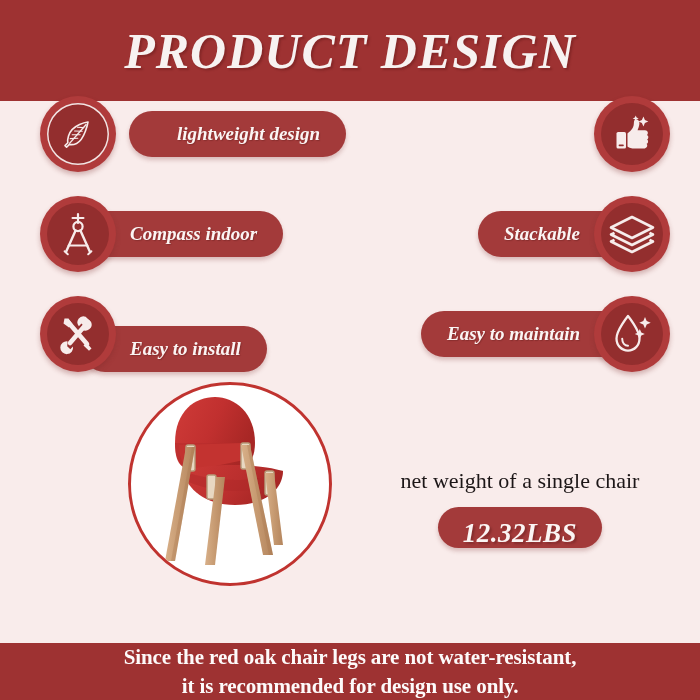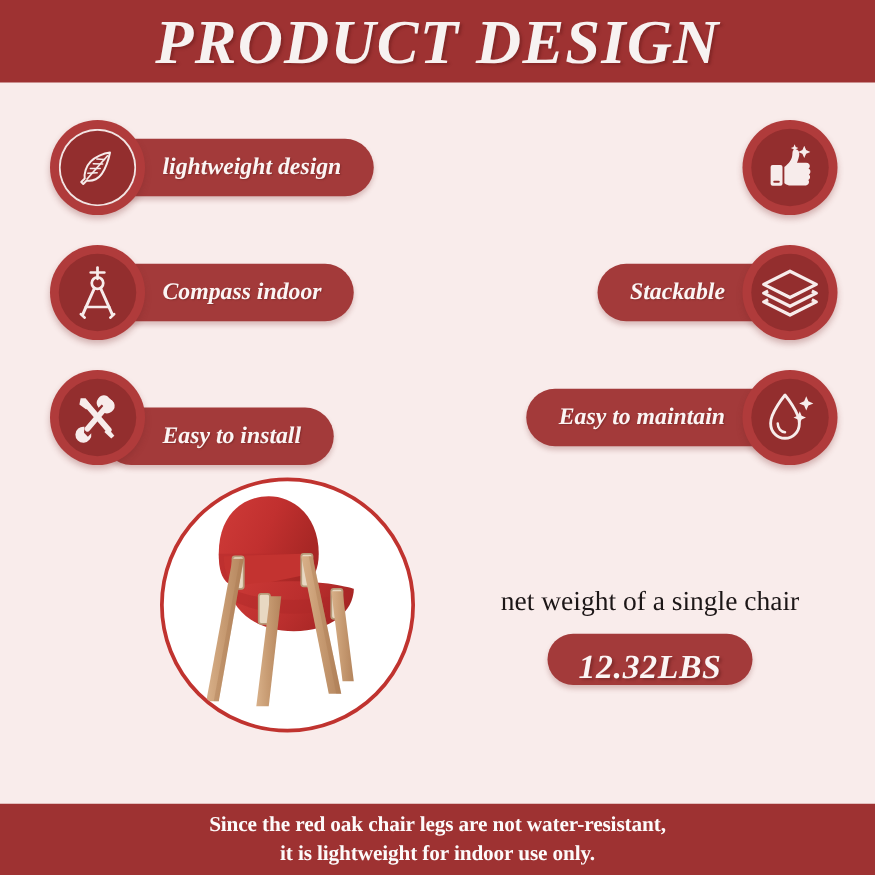--- a/index.html
+++ b/index.html
@@ -13,21 +13,21 @@
     font-family: "Liberation Serif", "DejaVu Serif", serif;
     overflow: hidden;
     position: relative;
   }
 
   
   .header-banner {
     position: absolute;
     left: 0; top: 0;
     width: 700px;
-    height: 66px;
+    height: 101px;
     background: #9e3232;
     display: flex;
     align-items: center;
     justify-content: center;
   }
   .header-title {
     color: #f7f2f1;
     font-style: italic;
     font-weight: bold;
     font-size: 50px;
@@ -161,36 +161,36 @@
     height: 57px;
     background: #9e3232;
     display: flex;
     flex-direction: column;
     align-items: center;
     justify-content: center;
   }
   .footer-line {
     color: #fdfafa;
     font-weight: bold;
-    font-size: 17px;
+    font-size: 21px;
     line-height: 1.35;
     white-space: nowrap;
     letter-spacing: -0.1px;
   }
 </style>
 </head>
 <body>
 
 <div class="header-banner">
   <div class="header-title">PRODUCT DESIGN</div>
 </div>
 
 <div class="features">
 
-  <div class="feature feature-left" style="top:4px;">
+  <div class="feature feature-left" style="top:4px;gap:47px;">
     <div class="badge">
       <div class="badge-inner ringed">
         <svg width="40" height="40" viewBox="0 0 40 40">
           <path d="M30 8 C30 8 14 10 10.5 22 C9.2 26.3 9.8 28.8 9.8 28.8 L7 31.6 L8.6 33.2 L11.4 30.4 C11.4 30.4 14.6 31.2 18.6 29.4 C26.8 25.7 30 8 30 8 Z" fill="none" stroke="#f7eceb" stroke-width="1.6" stroke-linejoin="round"></path>
           <path d="M28.4 10.2 L11.3 29.6" fill="none" stroke="#f7eceb" stroke-width="1.4"></path>
           <path d="M25.6 13.6 L19.4 13.2 M24.2 17.2 L16.6 17.0 M22.2 20.8 L14.2 20.8 M19.8 24.2 L12.2 24.6" fill="none" stroke="#f7eceb" stroke-width="1.1" stroke-linecap="round"></path>
         </svg>
       </div>
     </div>
     <div class="pill-bar">
@@ -333,14 +333,14 @@
 
 <div class="weight-block">
   <div class="weight-caption">net weight of a single chair</div>
   <div class="weight-pill">
     <span class="weight-value">12.32LBS</span>
   </div>
 </div>
 
 <div class="footer-banner">
   <div class="footer-line">Since the red oak chair legs are not water-resistant,</div>
-  <div class="footer-line">it is lightweight for indoor use only.</div>
+  <div class="footer-line">it is recommended for design use only.</div>
 </div>
 
 </body></html>

